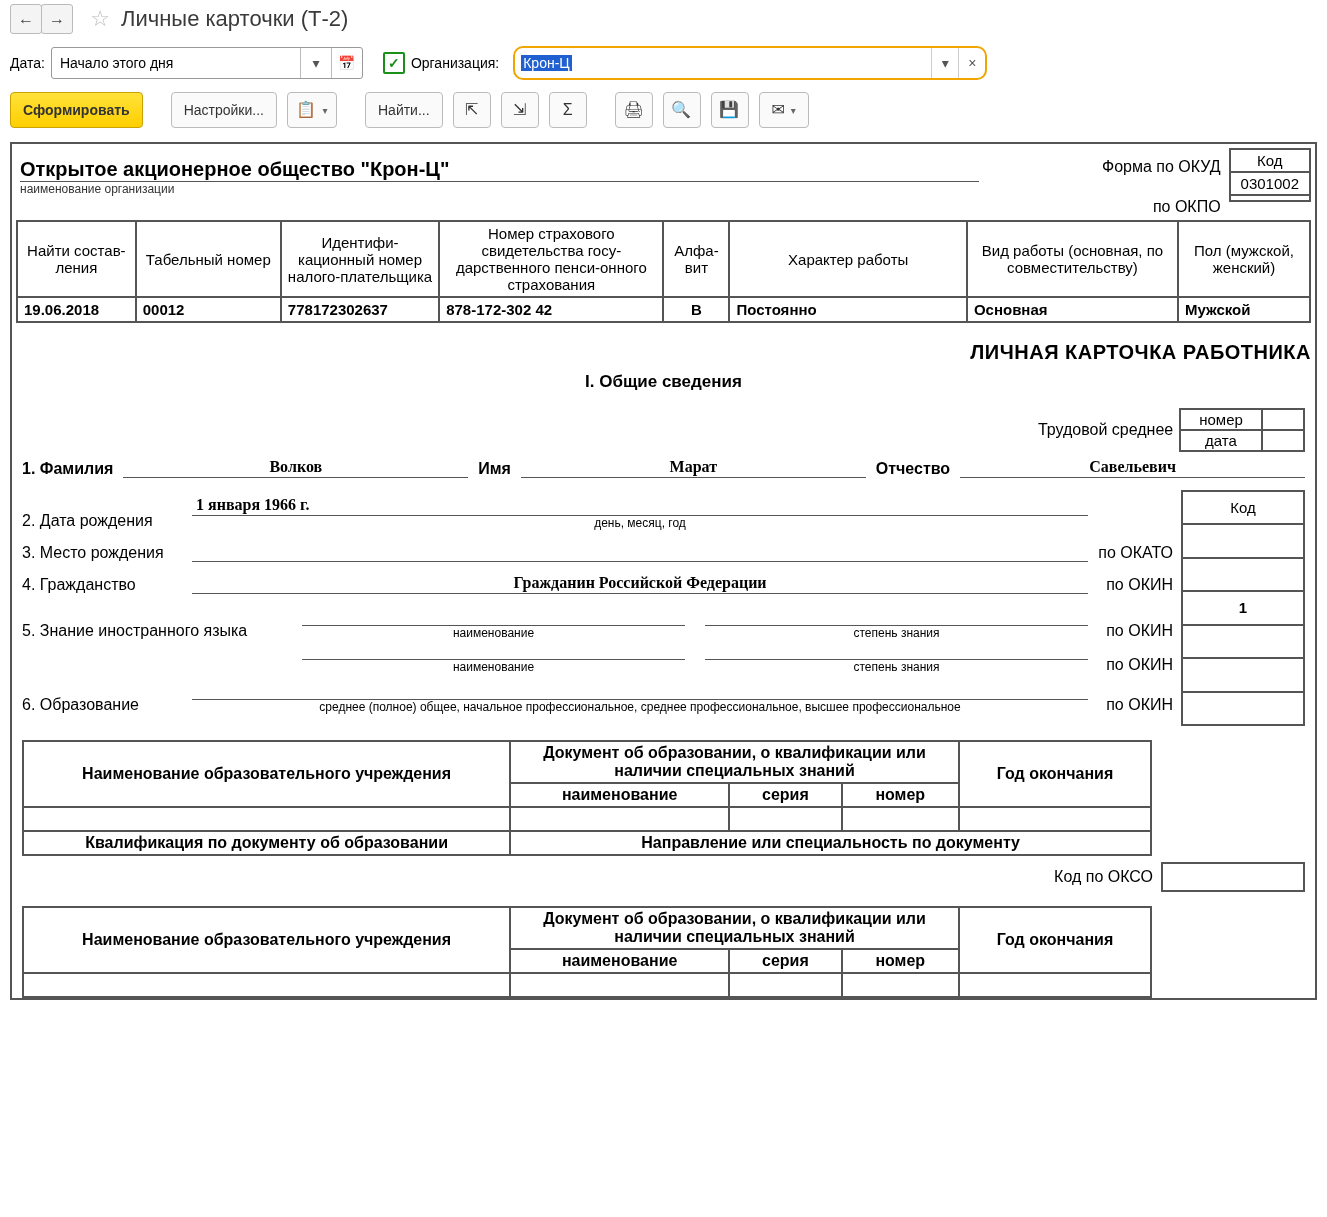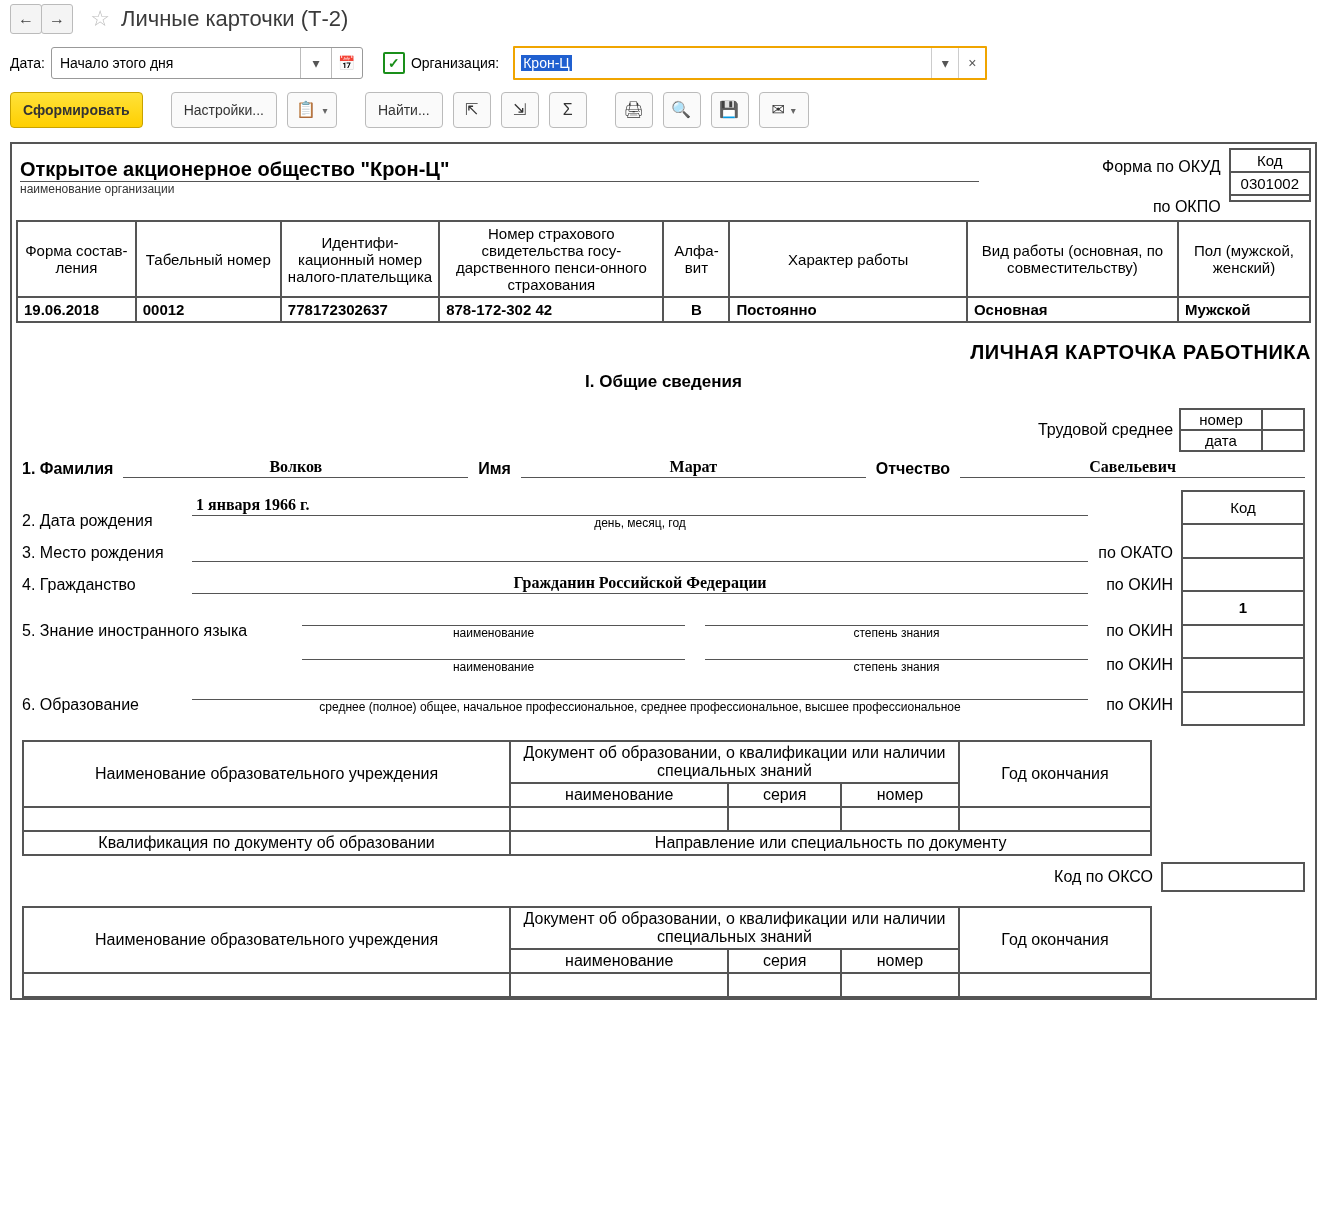--- a/index.html
+++ b/index.html
@@ -12,21 +12,21 @@
   .star{width:26px;height:26px;margin:0 8px 0 14px;color:#bbb;font-size:22px;display:flex;align-items:center;justify-content:center;cursor:pointer;}
   .title{font-size:22px;font-weight:400;color:#3a3a3a;}
   
   .params{display:flex;align-items:center;padding:8px 10px 6px;}
   .plabel{font-size:14px;margin-right:6px;}
   .dateinput{position:relative;height:30px;border:1px solid #999;border-radius:3px;display:flex;align-items:center;width:310px;}
   .dateinput .val{flex:1;padding:0 8px;}
   .dibtn{width:30px;height:30px;border-left:1px solid #bbb;display:flex;align-items:center;justify-content:center;cursor:pointer;color:#555;}
   .chk{width:18px;height:18px;border:2px solid #1a8f1a;border-radius:2px;margin:0 6px 0 20px;display:inline-flex;align-items:center;justify-content:center;cursor:pointer;}
   .chk::after{content:"✓";color:#1a8f1a;font-weight:bold;font-size:14px;}
-  .orgsel{position:relative;height:30px;border:2px solid #f0a500;border-radius:1px;display:flex;align-items:center;width:470px;margin-left:8px;}
+  .orgsel{position:relative;height:30px;border:2px solid #f0a500;border-radius:10px;display:flex;align-items:center;width:470px;margin-left:8px;}
   .orgsel .ovv{flex:1;padding:0 6px;}
   .orgsel .ovv span{background:#2060d0;color:#fff;padding:0 2px;}
   .oclear,.odrop{width:26px;height:30px;border-left:1px solid #ccc;display:flex;align-items:center;justify-content:center;cursor:pointer;color:#555;}
   
   .toolbar{display:flex;align-items:center;gap:10px;padding:6px 10px 12px;}
   .tbtn{height:34px;border:1px solid #bbb;border-radius:4px;background:#fafafa;display:flex;align-items:center;padding:0 12px;cursor:pointer;font-size:14px;color:#333;}
   .tbtn.primary{background:linear-gradient(#ffe23a,#ffcf00);border-color:#c8a200;font-weight:600;}
   .tbtn.icon{padding:0;width:36px;justify-content:center;}
   .tbtn .dd{margin-left:6px;color:#666;font-size:10px;}
   .tbsep{width:8px;}
@@ -56,21 +56,21 @@
   .small{font-size:12px;text-align:center;}
   .contract{display:flex;justify-content:flex-end;align-items:center;margin-bottom:4px;}
   .contract .mini{border:2px solid #555;border-collapse:collapse;}
   .contract .mini td{border:2px solid #555;padding:1px 18px;text-align:center;font-size:15px;}
   
   .codecol{border:2px solid #555;border-collapse:collapse;}
   .codecol th,.codecol td{border:2px solid #555;padding:1px 6px;text-align:center;font-size:15px;min-width:108px;height:24px;}
   .codecol th{font-weight:400;}
   
   table.edu{width:100%;border-collapse:collapse;margin-top:14px;}
-  table.edu th,table.edu td{border:2px solid #555;padding:2px 12px;text-align:center;font-size:16px;font-weight:400;}
+  table.edu th,table.edu td{border:2px solid #555;padding:2px 12px;text-align:center;font-size:16px;font-weight:700;}
   .okso{display:flex;justify-content:flex-end;align-items:center;margin:6px 0 2px;}
   .okso .b{border:2px solid #555;width:140px;height:26px;margin-left:8px;}
 </style>
 </head>
 <body>
 <div class="wrap">
 
 <div class="topbar">
   <div class="navbtn">
         <span class="arrow">←</span>
@@ -170,21 +170,21 @@
         </table>
   </div>
   <div class="hrow">
     <span class="orgname">Открытое акционерное общество "Крон-Ц"</span>
     <span class="orgcap">наименование организации</span>
   </div>
 
   <table class="hdr">
     <tbody>
           <tr>
-      <th style="width:9%">Форма состав-ления</th>
+      <th style="width:9%">Найти состав-ления</th>
       <th style="width:11%">Табельный номер</th>
       <th style="width:12%">Идентифи-кационный номер налого-плательщика</th>
       <th style="width:17%">Номер страхового свидетельства госу-дарственного пенси-онного страхования</th>
       <th style="width:5%">Алфа-вит</th>
       <th style="width:18%">Характер работы</th>
       <th style="width:16%">Вид работы (основная, по совместительству)</th>
       <th style="width:10%">Пол (мужской, женский)</th>
     </tr>
     <tr>
       <td class="v">19.06.2018</td>

